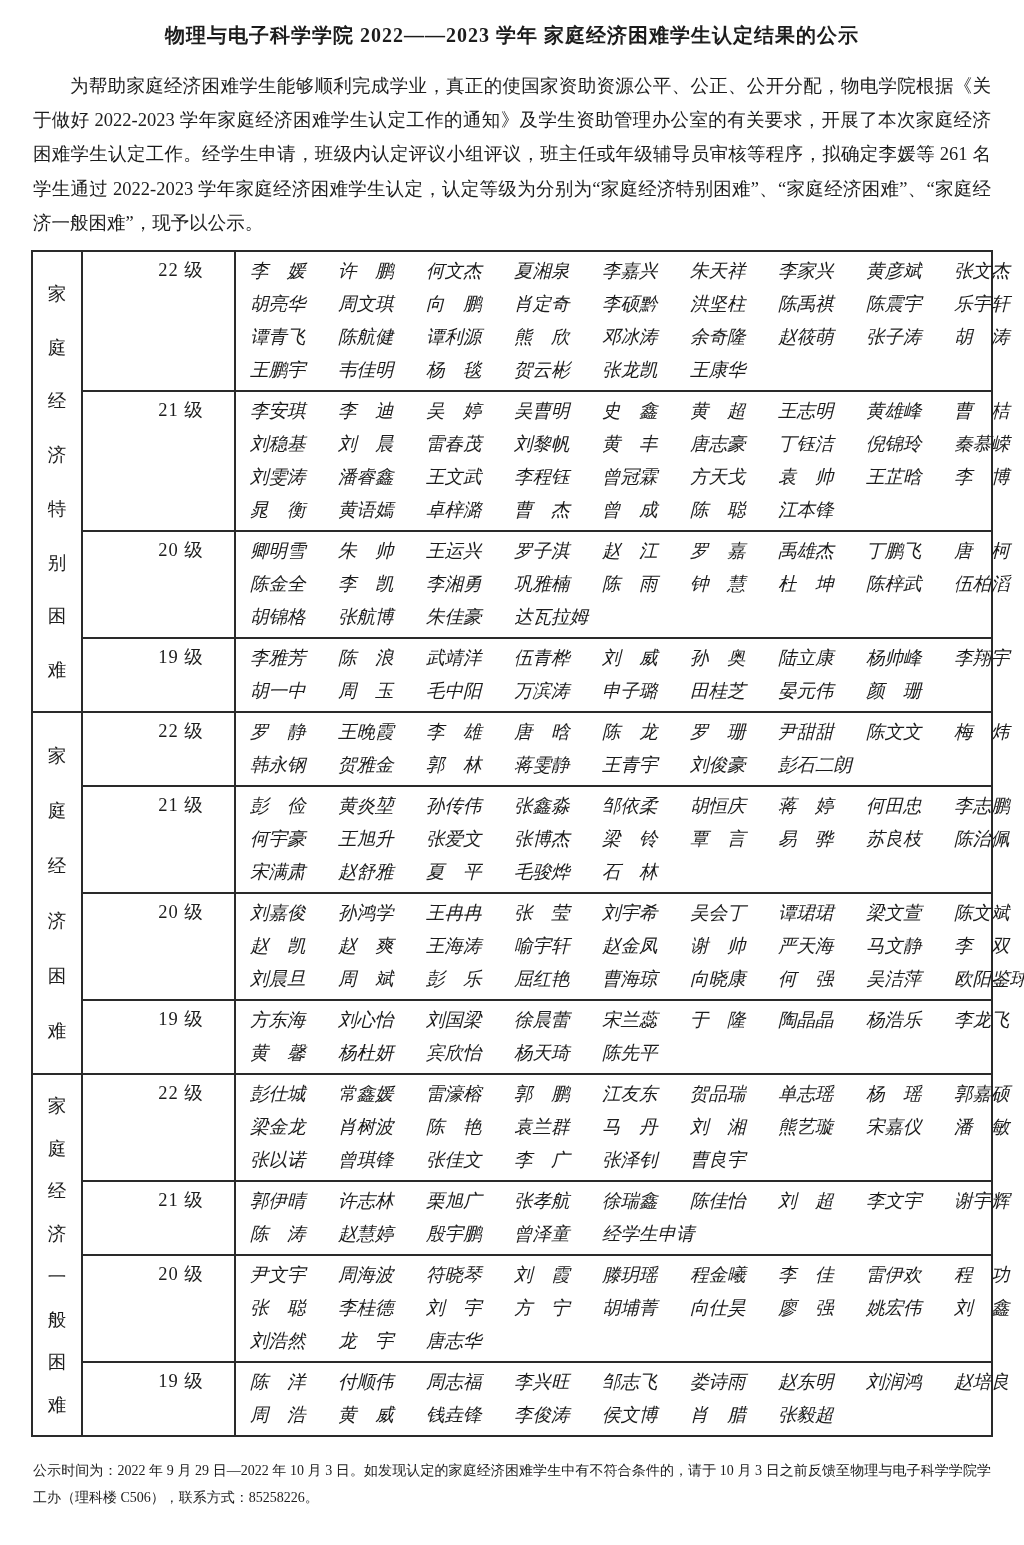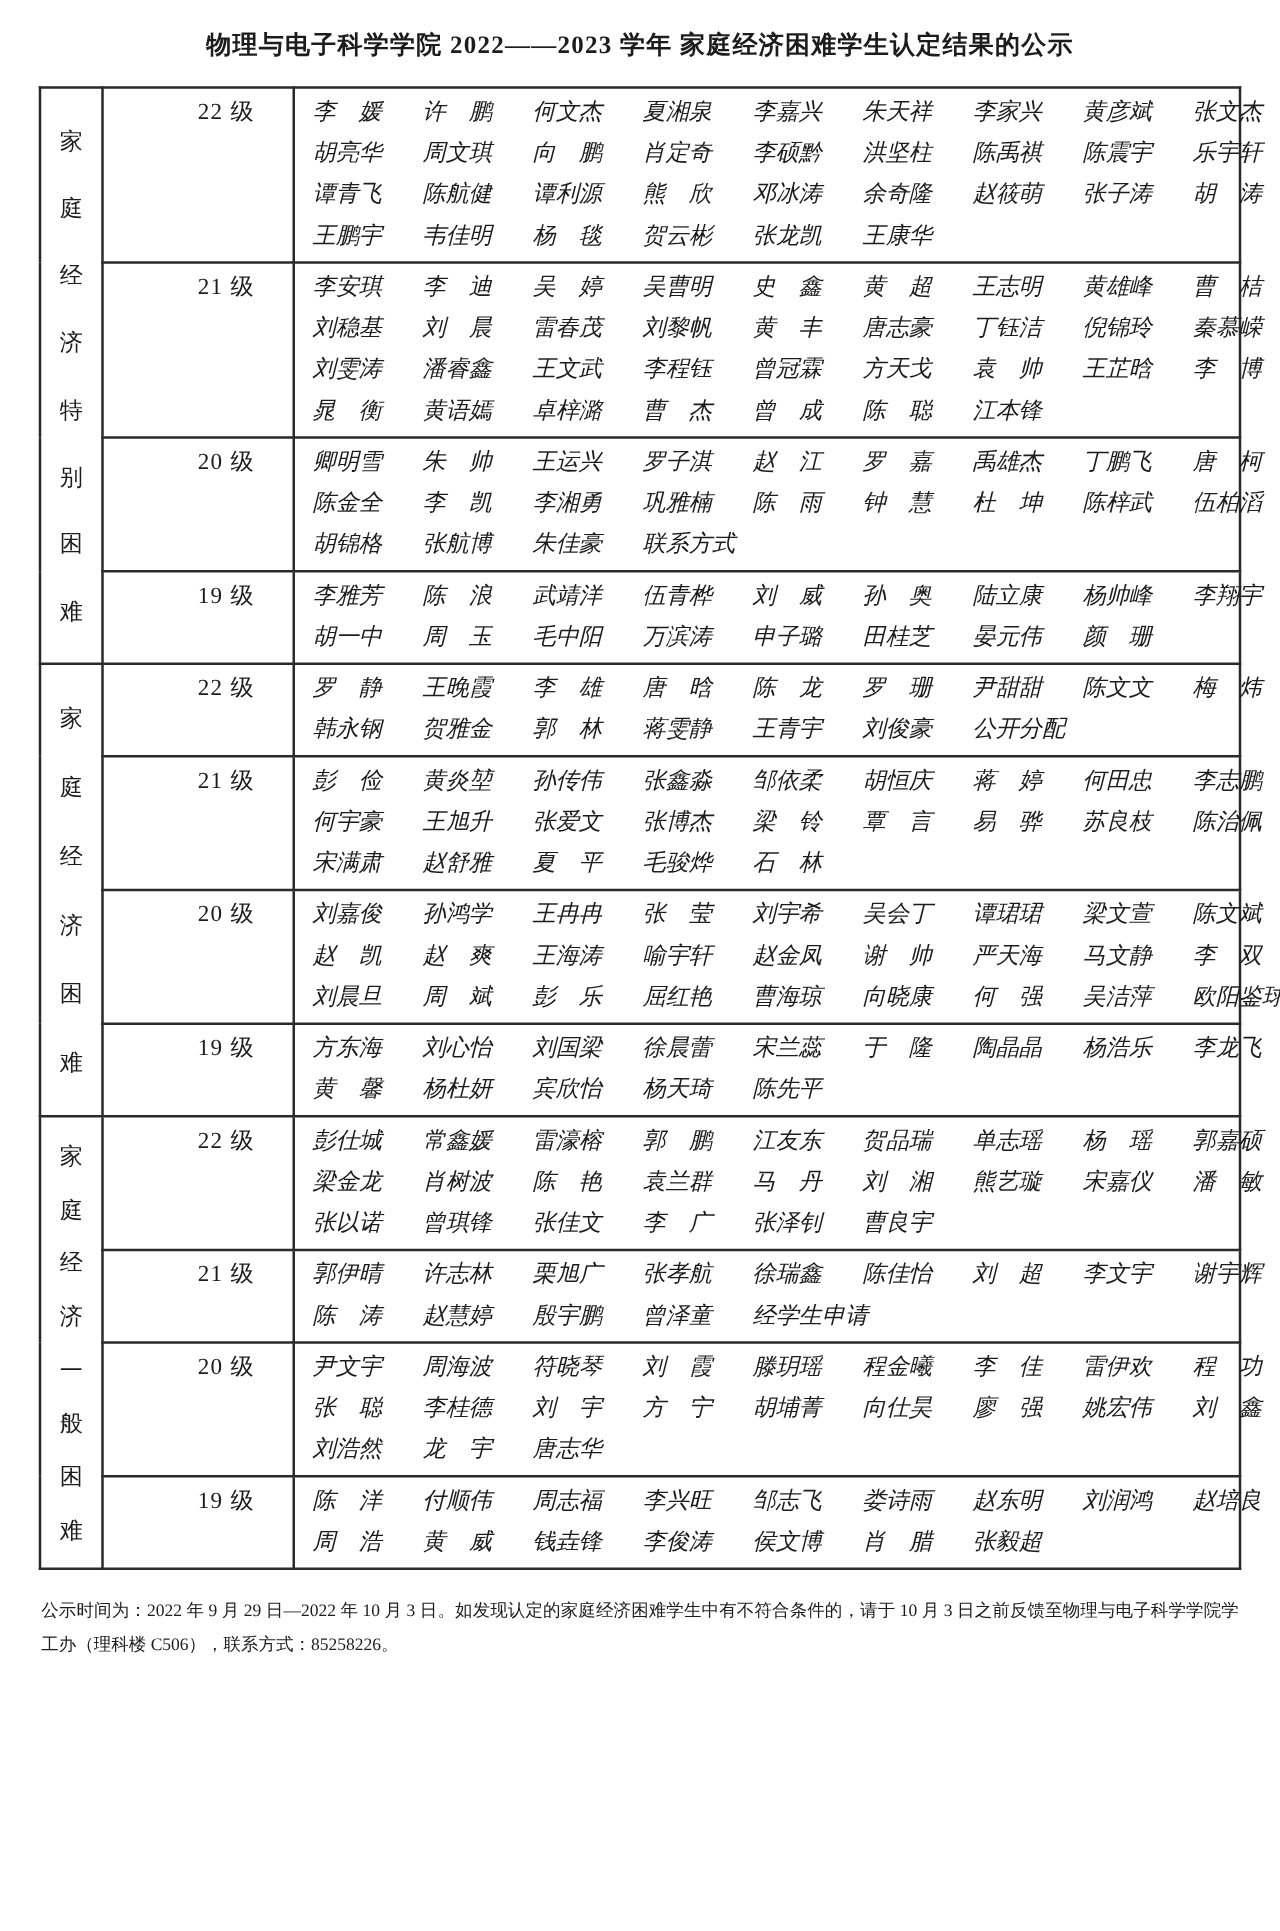--- a/index.html
+++ b/index.html
@@ -42,20 +42,21 @@
   .footer{
     font-size:14px;line-height:1.95;text-align:justify;
     margin:20px 2px 0 2px;
   }
 </style>
 </head>
 <body>
 
 <div class="page">
   <div class="doc-title">物理与电子科学学院 2022——2023 学年 家庭经济困难学生认定结果的公示</div>
+  <div class="intro">为帮助家庭经济困难学生能够顺利完成学业，真正的使国家资助资源公平、公正、公开分配，物电学院根据《关于做好 2022-2023 学年家庭经济困难学生认定工作的通知》及学生资助管理办公室的有关要求，开展了本次家庭经济困难学生认定工作。经学生申请，班级内认定评议小组评议，班主任或年级辅导员审核等程序，拟确定李媛等 261 名学生通过 2022-2023 学年家庭经济困难学生认定，认定等级为分别为“家庭经济特别困难”、“家庭经济困难”、“家庭经济一般困难”，现予以公示。</div>
   <table class="rec">
     <tbody>
         <tr>
           <td class="cat" rowspan="4">
             <div class="cat-inner">
               <span>家</span>
               <span>庭</span>
               <span>经</span>
               <span>济</span>
               <span>特</span>
@@ -79,21 +80,21 @@
             <div class="name-line"><span class="name">刘稳基</span><span class="name">刘　晨</span><span class="name">雷春茂</span><span class="name">刘黎帆</span><span class="name">黄　丰</span><span class="name">唐志豪</span><span class="name">丁钰洁</span><span class="name">倪锦玲</span><span class="name">秦慕嵘</span></div>
             <div class="name-line"><span class="name">刘雯涛</span><span class="name">潘睿鑫</span><span class="name">王文武</span><span class="name">李程钰</span><span class="name">曾冠霖</span><span class="name">方天戈</span><span class="name">袁　帅</span><span class="name">王芷晗</span><span class="name">李　博</span></div>
             <div class="name-line"><span class="name">晁　衡</span><span class="name">黄语嫣</span><span class="name">卓梓潞</span><span class="name">曹　杰</span><span class="name">曾　成</span><span class="name">陈　聪</span><span class="name">江本锋</span></div>
           </td>
         </tr>
         <tr>
           <td class="grade">20 级</td>
           <td class="names">
             <div class="name-line"><span class="name">卿明雪</span><span class="name">朱　帅</span><span class="name">王运兴</span><span class="name">罗子淇</span><span class="name">赵　江</span><span class="name">罗　嘉</span><span class="name">禹雄杰</span><span class="name">丁鹏飞</span><span class="name">唐　柯</span></div>
             <div class="name-line"><span class="name">陈金全</span><span class="name">李　凯</span><span class="name">李湘勇</span><span class="name">巩雅楠</span><span class="name">陈　雨</span><span class="name">钟　慧</span><span class="name">杜　坤</span><span class="name">陈梓武</span><span class="name">伍柏滔</span></div>
-            <div class="name-line"><span class="name">胡锦格</span><span class="name">张航博</span><span class="name">朱佳豪</span><span class="name">联系方式</span></div>
+            <div class="name-line"><span class="name">胡锦格</span><span class="name">张航博</span><span class="name">朱佳豪</span><span class="name">达瓦拉姆</span></div>
           </td>
         </tr>
         <tr>
           <td class="grade">19 级</td>
           <td class="names">
             <div class="name-line"><span class="name">李雅芳</span><span class="name">陈　浪</span><span class="name">武靖洋</span><span class="name">伍青桦</span><span class="name">刘　威</span><span class="name">孙　奥</span><span class="name">陆立康</span><span class="name">杨帅峰</span><span class="name">李翔宇</span></div>
             <div class="name-line"><span class="name">胡一中</span><span class="name">周　玉</span><span class="name">毛中阳</span><span class="name">万滨涛</span><span class="name">申子璐</span><span class="name">田桂芝</span><span class="name">晏元伟</span><span class="name">颜　珊</span></div>
           </td>
         </tr>
         <tr>
@@ -103,21 +104,21 @@
               <span>庭</span>
               <span>经</span>
               <span>济</span>
               <span>困</span>
               <span>难</span>
             </div>
           </td>
           <td class="grade">22 级</td>
           <td class="names">
             <div class="name-line"><span class="name">罗　静</span><span class="name">王晚霞</span><span class="name">李　雄</span><span class="name">唐　晗</span><span class="name">陈　龙</span><span class="name">罗　珊</span><span class="name">尹甜甜</span><span class="name">陈文文</span><span class="name">梅　炜</span></div>
-            <div class="name-line"><span class="name">韩永钢</span><span class="name">贺雅金</span><span class="name">郭　林</span><span class="name">蒋雯静</span><span class="name">王青宇</span><span class="name">刘俊豪</span><span class="name">公开分配</span></div>
+            <div class="name-line"><span class="name">韩永钢</span><span class="name">贺雅金</span><span class="name">郭　林</span><span class="name">蒋雯静</span><span class="name">王青宇</span><span class="name">刘俊豪</span><span class="name">彭石二朗</span></div>
           </td>
         </tr>
         <tr>
           <td class="grade">21 级</td>
           <td class="names">
             <div class="name-line"><span class="name">彭　俭</span><span class="name">黄炎堃</span><span class="name">孙传伟</span><span class="name">张鑫淼</span><span class="name">邹依柔</span><span class="name">胡恒庆</span><span class="name">蒋　婷</span><span class="name">何田忠</span><span class="name">李志鹏</span></div>
             <div class="name-line"><span class="name">何宇豪</span><span class="name">王旭升</span><span class="name">张爱文</span><span class="name">张博杰</span><span class="name">梁　铃</span><span class="name">覃　言</span><span class="name">易　骅</span><span class="name">苏良枝</span><span class="name">陈治佩</span></div>
             <div class="name-line"><span class="name">宋满肃</span><span class="name">赵舒雅</span><span class="name">夏　平</span><span class="name">毛骏烨</span><span class="name">石　林</span></div>
           </td>
         </tr>

